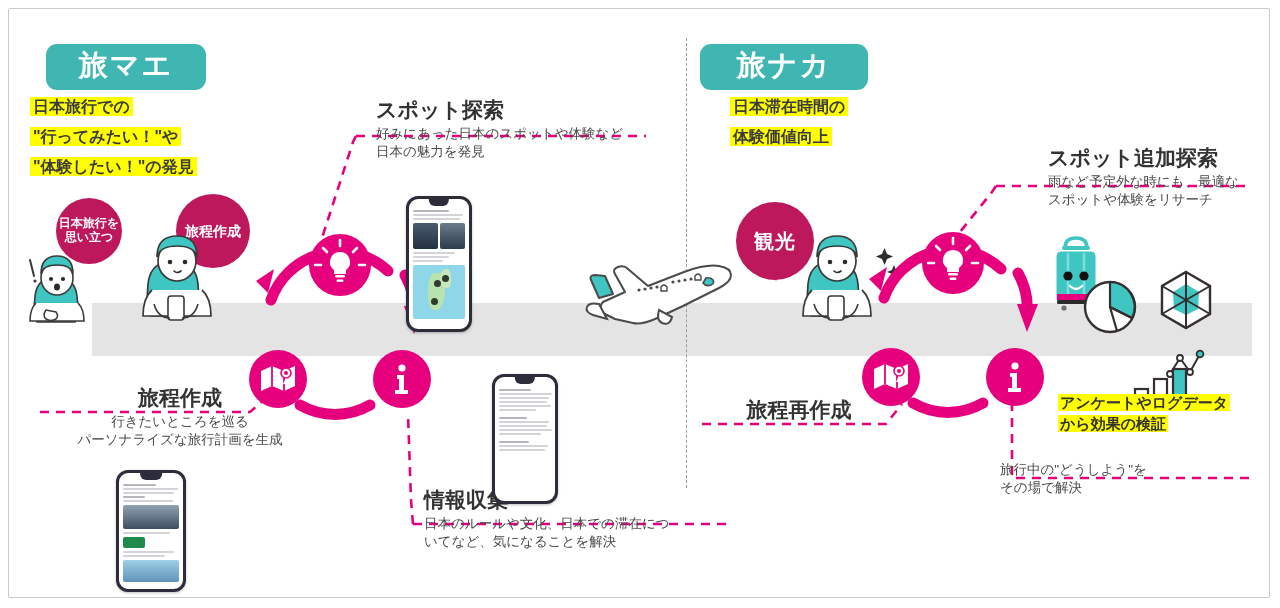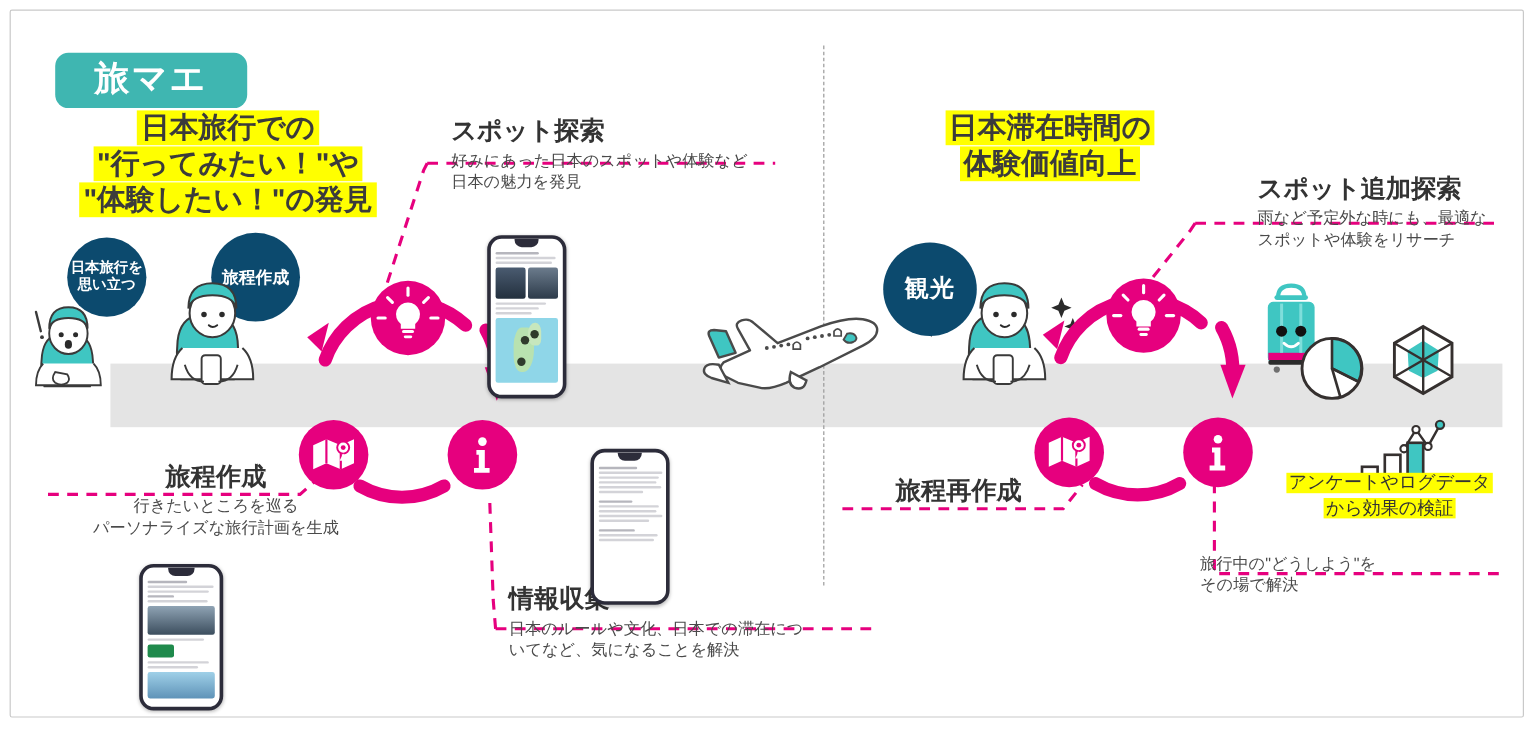--- a/index.html
+++ b/index.html
@@ -58,34 +58,33 @@
     align-items: center;
     justify-content: center;
     padding: 6px 26px 8px 26px;
     box-sizing: border-box;
   }
   
   .headline {
     position: absolute;
     font-weight: bold;
     color: #3b3b3b;
-    font-size: 24px;
+    font-size: 16px;
     line-height: 30px;
-    text-align: center;
   }
   .headline span {
     background: #ffff00;
     padding: 1px 3px;
     box-decoration-break: clone;
     -webkit-box-decoration-break: clone;
   }
   
   .bubble {
     position: absolute;
-    background: #0c4a6e;
+    background: #be185d;
     border-radius: 50%;
     color: #ffffff;
     font-weight: bold;
     display: flex;
     flex-direction: column;
     align-items: center;
     justify-content: center;
     text-align: center;
     line-height: 1.15;
   }
@@ -107,25 +106,25 @@
     font-size: 13.5px;
     line-height: 18px;
     margin-top: 3px;
     white-space: pre-line;
   }
   .callout.center { text-align: center; }
 
   
   .note-yellow {
     position: absolute;
-    font-weight: normal;
+    font-weight: bold;
     color: #333333;
     font-size: 15px;
     line-height: 21px;
-    text-align: center;
+    text-align: left;
   }
   .note-yellow span {
     background: #ffff00;
     padding: 0 2px;
     box-decoration-break: clone;
     -webkit-box-decoration-break: clone;
   }
 
   svg.overlay {
     position: absolute;
@@ -398,20 +397,23 @@
     <div class="c-body">好みにあった日本のスポットや体験など
 日本の魅力を発見</div>
   </div>
 
   <div class="callout" style="left:424px; top:488px; width:330px;">
     <div class="c-title">情報収集</div>
     <div class="c-body">日本のルールや文化、日本での滞在につ
 いてなど、気になることを解決</div>
   </div>
 
+  <div class="phase-pill" style="left:700px; top:44px; width:168px; height:46px;">
+    <span>旅ナカ</span>
+  </div>
 
   <div class="headline" style="left:730px; top:92px; width:290px;">
     <div><span>日本滞在時間の</span></div>
     <div><span>体験価値向上</span></div>
   </div>
 
   <div class="bubble big" style="left:736px; top:202px; width:78px; height:78px;">
     <div>観光</div>
   </div>
 

